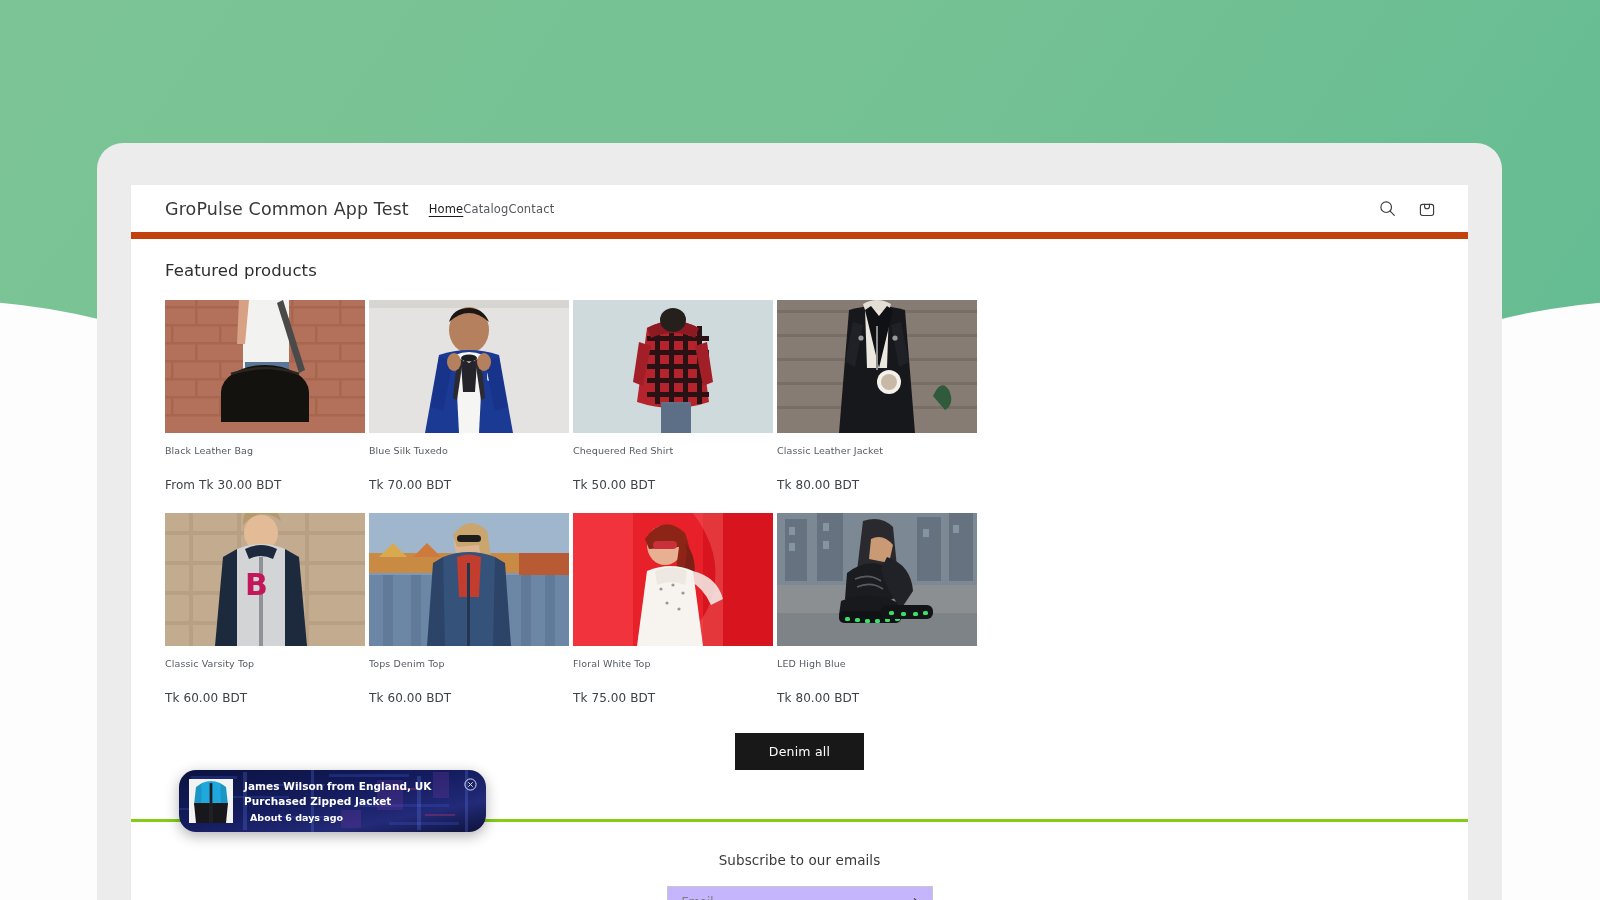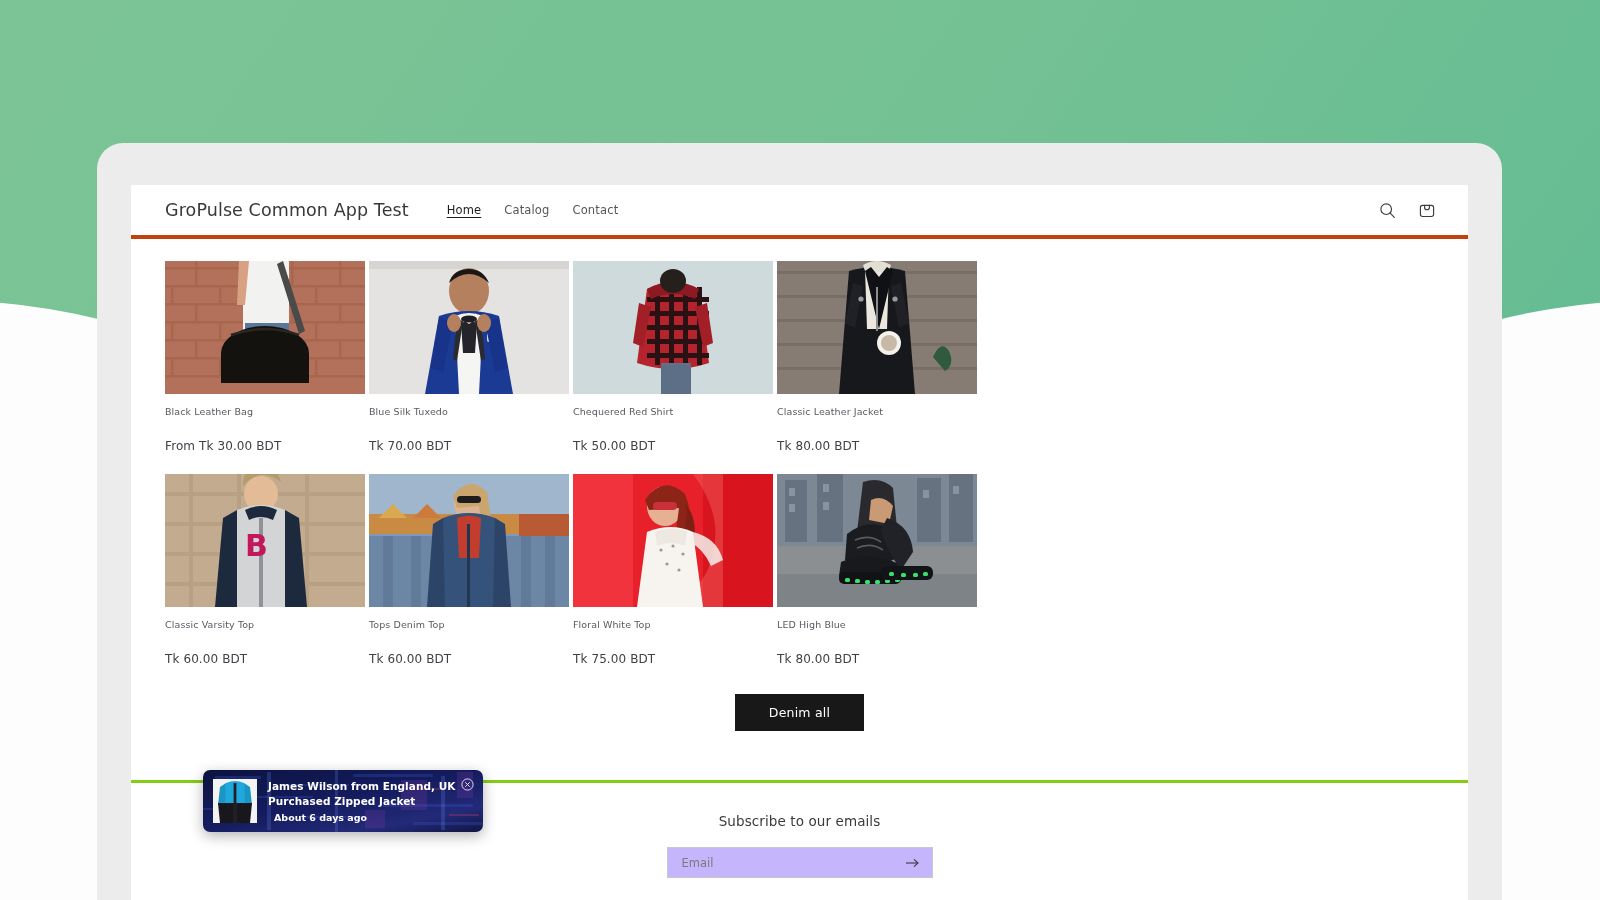--- a/index.html
+++ b/index.html
@@ -68,39 +68,38 @@
     width: 100%;
     height: 100%;
     background: #ffffff;
     overflow: hidden;
     position: relative;
   }
 
   
   .site-header {
     height: 54px;
-    border-bottom: 4px solid #c2410c;
+    border-bottom: 7px solid #c2410c;
     display: flex;
     align-items: center;
     padding: 0 32px 0 34px;
   }
 
   .brand {
     font-size: 17.5px;
     color: #383838;
     letter-spacing: .1px;
     font-weight: 400;
     white-space: nowrap;
   }
 
   .nav {
     display: flex;
     align-items: center;
-    gap: 23px;
-    margin-left: 38px;
+    margin-left: 20px;
   }
 
   .nav-link {
     font-size: 11.5px;
     color: #53575b;
     text-decoration: none;
     letter-spacing: .15px;
     cursor: pointer;
   }
   .nav-link.active {
@@ -216,27 +215,26 @@
     cursor: pointer;
     padding: 0 2px;
     line-height: 0;
   }
 
   
   .notif {
     position: absolute;
     left: 179px;
     top: 770px;
-    width: 280px;
+    width: 307px;
     height: 62px;
-    border-radius: 7px;
+    border-radius: 17px;
     overflow: hidden;
     box-shadow: 0 4px 14px rgba(0,0,0,.30);
     cursor: pointer;
-    margin-left: 24px;
   }
   .notif-bg { position: absolute; inset: 0; }
   .notif-inner {
     position: relative;
     height: 100%;
     display: flex;
     align-items: center;
     padding: 0 10px;
     gap: 11px;
   }
@@ -291,20 +289,21 @@
         <span class="hicon">
           <svg width="18" height="18" viewBox="0 0 18 18" fill="none">
             <rect x="2.4" y="4.3" width="13.2" height="11.2" rx="2.2" stroke="#3c3c3c" stroke-width="1.15"></rect>
             <path d="M6.6 4.3v2.1a2.4 2.4 0 0 0 4.8 0V4.3" stroke="#3c3c3c" stroke-width="1.15" stroke-linecap="round"></path>
           </svg>
         </span>
       </div>
     </div>
 
     <div class="main">
+      <h2 class="section-title">Featured products</h2>
 
       <div class="product-grid">
 
         <div class="product-card">
           <div class="product-img">
             <svg viewBox="0 0 200 133" preserveAspectRatio="xMidYMid slice">
               <rect width="200" height="133" fill="#b3705a"></rect>
               <g fill="#a9664f">
                 <rect x="0" y="6" width="200" height="2.5"></rect>
                   <rect x="0" y="24" width="200" height="2.5"></rect>

